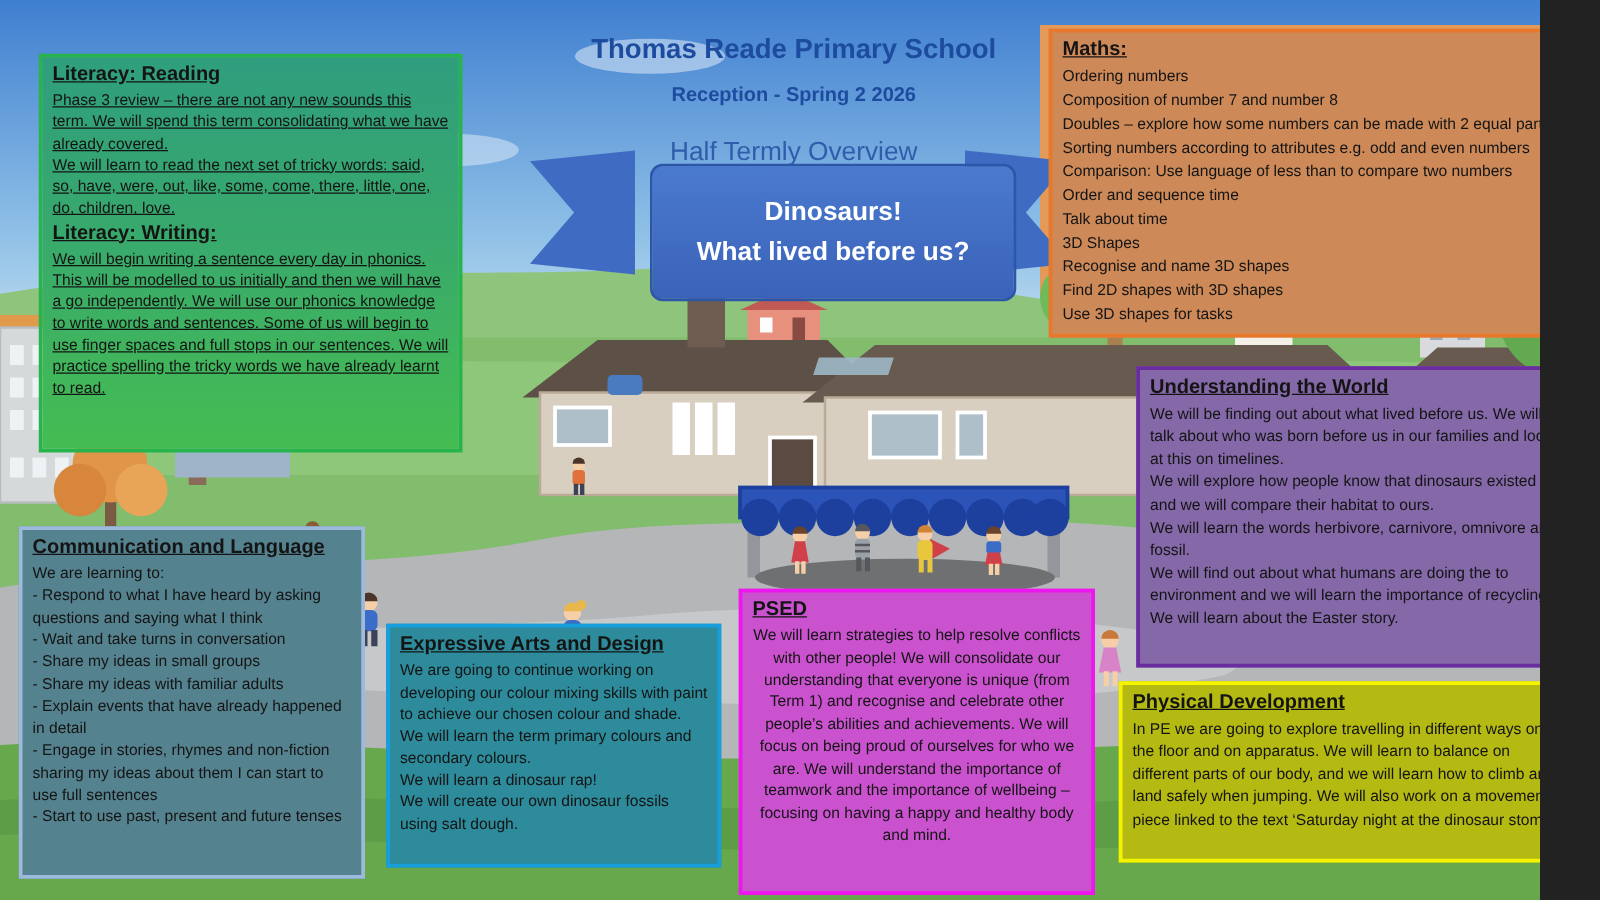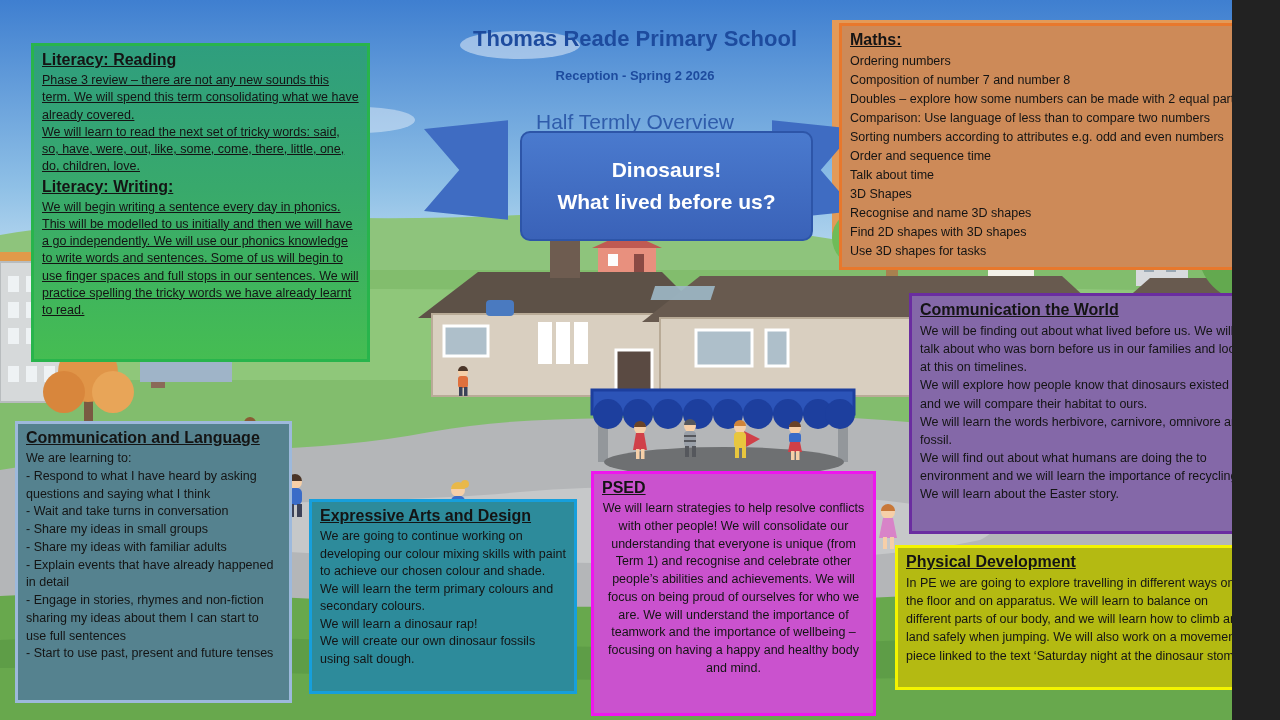--- a/index.html
+++ b/index.html
@@ -2,21 +2,21 @@
 <html style="--header-text: #1d4b9e; --banner-fill: #3f6cc2; --literacy-fill-top: #2f9e7e; --literacy-fill-bottom: #45bd52; --literacy-border: #28b44c; --maths-fill: #cd8a58; --maths-border: #e8782c; --understanding-fill: #8468a8; --understanding-border: #6a2da0; --communication-fill: #55828f; --communication-border: #9db9dc; --expressive-fill: #2d8b9b; --expressive-border: #169fdc; --psed-fill: #ca52ce; --psed-border: #ee16ee; --physical-fill: #b4ba12; --physical-border: #f4f400;"><head>
 <meta charset="utf-8">
 <style>
   html,body{margin:0;padding:0;background:#222;}
   body{font-family:"Liberation Sans", sans-serif;}
   .poster{position:relative;width:1232px;height:720px;overflow:hidden;background:#7fb9e8;}
   .scene{position:absolute;left:0;top:0;width:1280px;height:720px;}
   
   .hdr{position:absolute;left:380px;width:510px;text-align:center;color:var(--header-text,#1d4b9e);}
   .hdr-title{top:26px;font-size:22px;font-weight:bold;}
-  .hdr-term{top:68px;font-size:13px;font-weight:bold;}
+  .hdr-term{top:68px;font-size:16px;font-weight:bold;}
   .hdr-sub{top:110px;font-size:21px;color:#2f5cab;font-weight:normal;}
   
   .ribbon-wing{position:absolute;top:116px;width:84px;height:108px;background:var(--banner-fill,#3f6cc2);}
   .wing-l{left:424px;clip-path:polygon(100% 4%,0 12%,42% 50%,0 88%,100% 96%);}
   .wing-r{left:772px;clip-path:polygon(0 4%,100% 12%,58% 50%,100% 88%,0 96%);}
   .ribbon-main{position:absolute;left:483px;top:131px;width:293px;height:110px;border-radius:10px;
     background:linear-gradient(180deg,#4a7ace,#3a62b8);border:2px solid #2d55a8;box-sizing:border-box;
     display:flex;flex-direction:column;justify-content:center;align-items:center;gap:6px;margin-left:37px;}
   .ribbon-main .bl{color:#fff;font-weight:bold;font-size:21px;text-align:center;line-height:1.25;}
   
@@ -291,32 +291,32 @@
 We will learn to read the next set of tricky words: said, so, have, were, out, like, some, come, there, little, one, do, children, love.</div>
     <h2>Literacy: Writing:</h2>
     <div class="txt">We will begin writing a sentence every day in phonics. This will be modelled to us initially and then we will have a go independently. We will use our phonics knowledge to write words and sentences. Some of us will begin to use finger spaces and full stops in our sentences. We will practice spelling the tricky words we have already learnt to read.</div>
   </div>
 
   <div class="box" id="box-maths">
     <h2>Maths:</h2>
     <div class="mline">Ordering numbers</div>
     <div class="mline">Composition of number 7 and number 8</div>
     <div class="mline">Doubles – explore how some numbers can be made with 2 equal parts</div>
+    <div class="mline">Sorting numbers according to attributes e.g. odd and even numbers</div>
     <div class="mline">Comparison: Use language of less than to compare two numbers</div>
-    <div class="mline">Sorting numbers according to attributes e.g. odd and even numbers</div>
     <div class="mline">Order and sequence time</div>
     <div class="mline">Talk about time</div>
     <div class="mline">3D Shapes</div>
     <div class="mline">Recognise and name 3D shapes</div>
     <div class="mline">Find 2D shapes with 3D shapes</div>
     <div class="mline">Use 3D shapes for tasks</div>
   </div>
 
   <div class="box" id="box-understanding">
-    <h2>Communication the World</h2>
+    <h2>Understanding the World</h2>
     <div class="txt">We will be finding out about what lived before us. We will talk about who was born before us in our families and look at this on timelines.
 We will explore how people know that dinosaurs existed and we will compare their habitat to ours.
 We will learn the words herbivore, carnivore, omnivore and fossil.
 We will find out about what humans are doing the to environment and we will learn the importance of recycling.
 We will learn about the Easter story.</div>
   </div>
 
   <div class="box" id="box-communication">
     <h2>Communication and Language</h2>
     <div class="txt">We are learning to:

